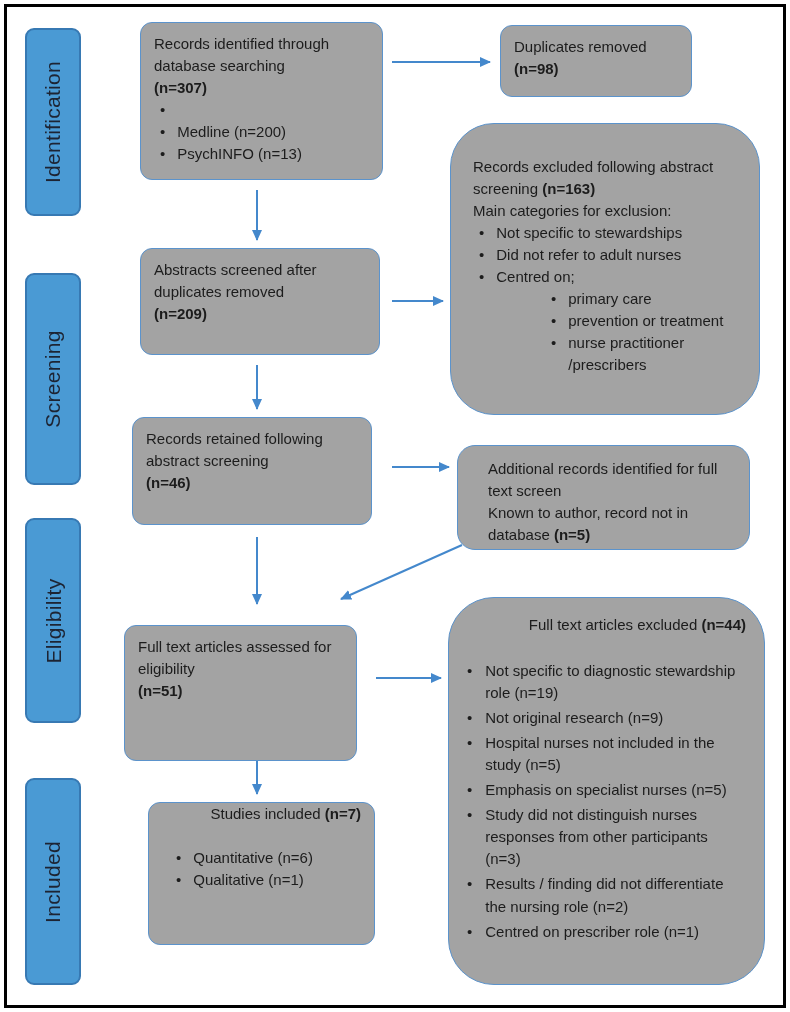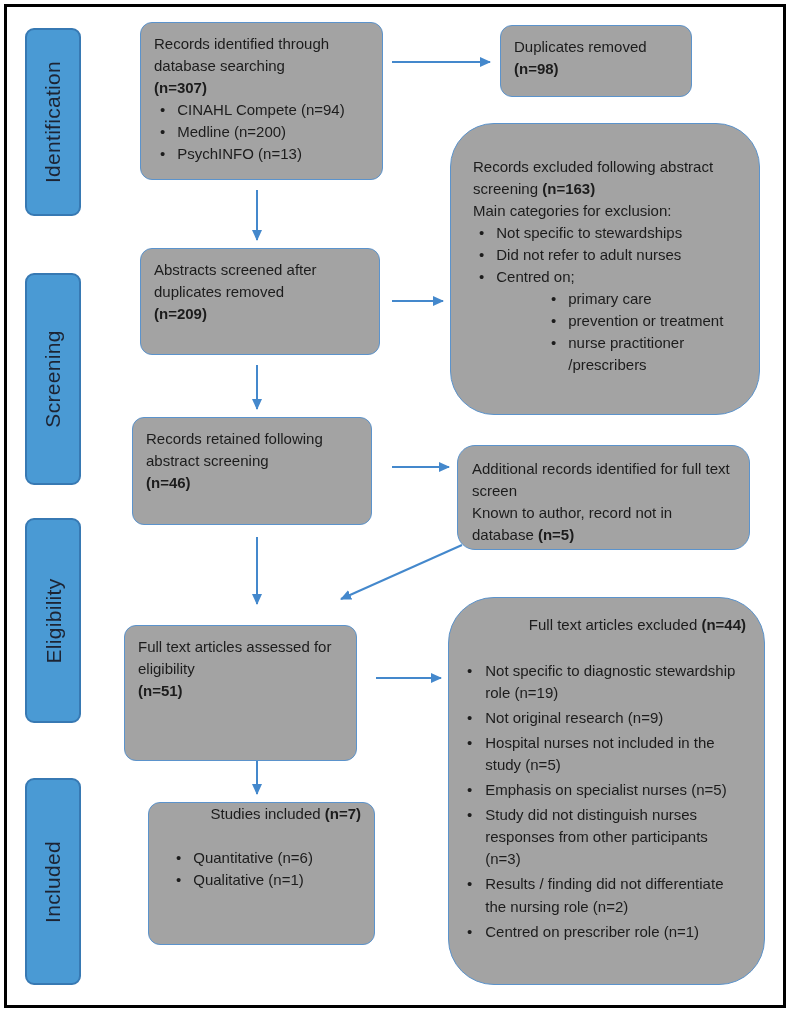--- a/index.html
+++ b/index.html
@@ -33,21 +33,21 @@
     border:1.6px solid #5b93cc; border-radius:12px;
     font-size:15px; line-height:1.47; color:#1c1c1c;
     padding:10px 13px; box-sizing:border-box;
   }
   .flowbox b { font-weight:bold; }
   #box-identified { left:140px; top:22px;  width:243px; height:158px; }
   #box-duplicates { left:500px; top:25px;  width:192px; height:72px;  }
   #box-excluded1  { left:450px; top:123px; width:310px; height:292px; border-radius:44px; padding:32px 16px 0 22px; }
   #box-abstracts  { left:140px; top:248px; width:240px; height:107px; }
   #box-retained   { left:132px; top:417px; width:240px; height:108px; }
-  #box-additional { left:457px; top:445px; width:293px; height:105px; border-radius:18px; padding:12px 14px; }
+  #box-additional { left:457px; top:445px; width:293px; height:105px; border-radius:18px; padding:12px 30px; }
   #box-fulltext   { left:124px; top:625px; width:233px; height:136px; }
   #box-excluded2  { left:448px; top:597px; width:317px; height:388px; border-radius:46px; padding:16px 18px 0 16px; }
   #box-included   { left:148px; top:802px; width:227px; height:143px; padding-top:0; }
   .title-center { text-align:right; }
   
   .brow { display:flex; gap:12px; padding-left:6px; }
   .brow .bu { flex:none; }
   .sub .brow { padding-left:78px; }
   #box-excluded2 .brow { gap:13px; padding-left:2px; margin-bottom:3px; }
   #box-included .bullets { margin-top:22px; padding-left:8px; }
@@ -93,21 +93,20 @@
   </div>
 
   <div class="flowbox" id="box-identified">
     <div>
       <span>Records identified through database searching</span><br>
       <b>(n=307)</b>
     </div>
     <div class="bullets">
       <div class="brow">
           <span class="bu">•</span>
-          <span>CINAHL Compete (n=94)</span>
         </div>
       <div class="brow">
           <span class="bu">•</span>
           <span>Medline (n=200)</span>
         </div>
       <div class="brow">
           <span class="bu">•</span>
           <span>PsychINFO (n=13)</span>
         </div>
     </div>

